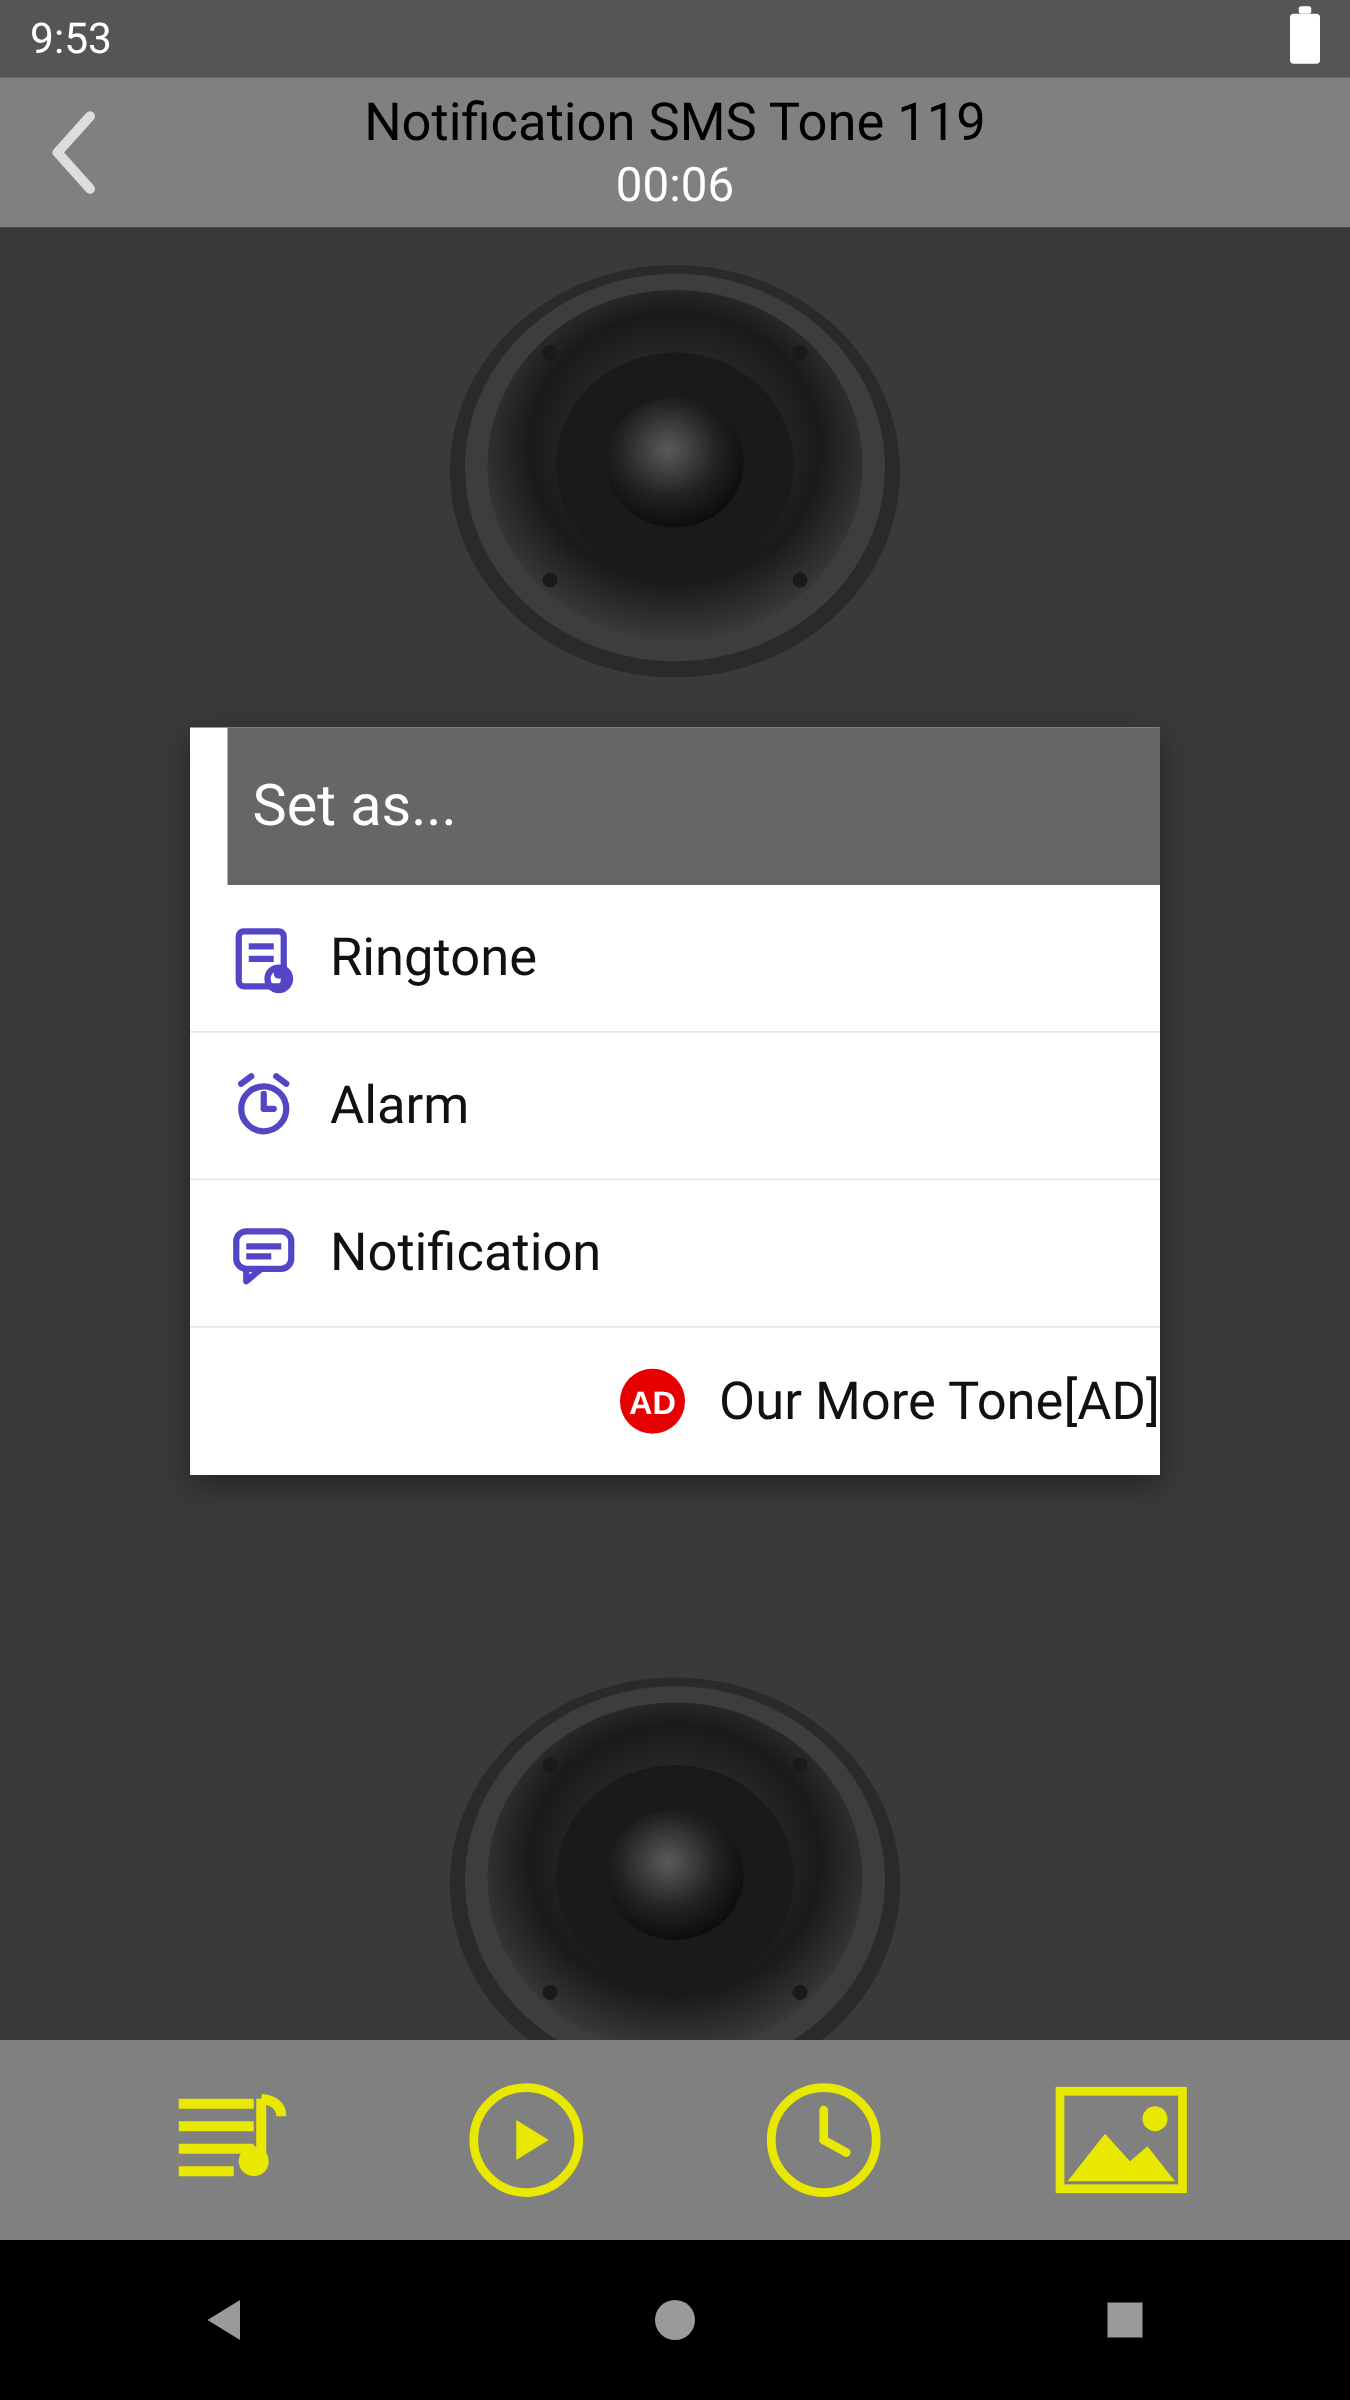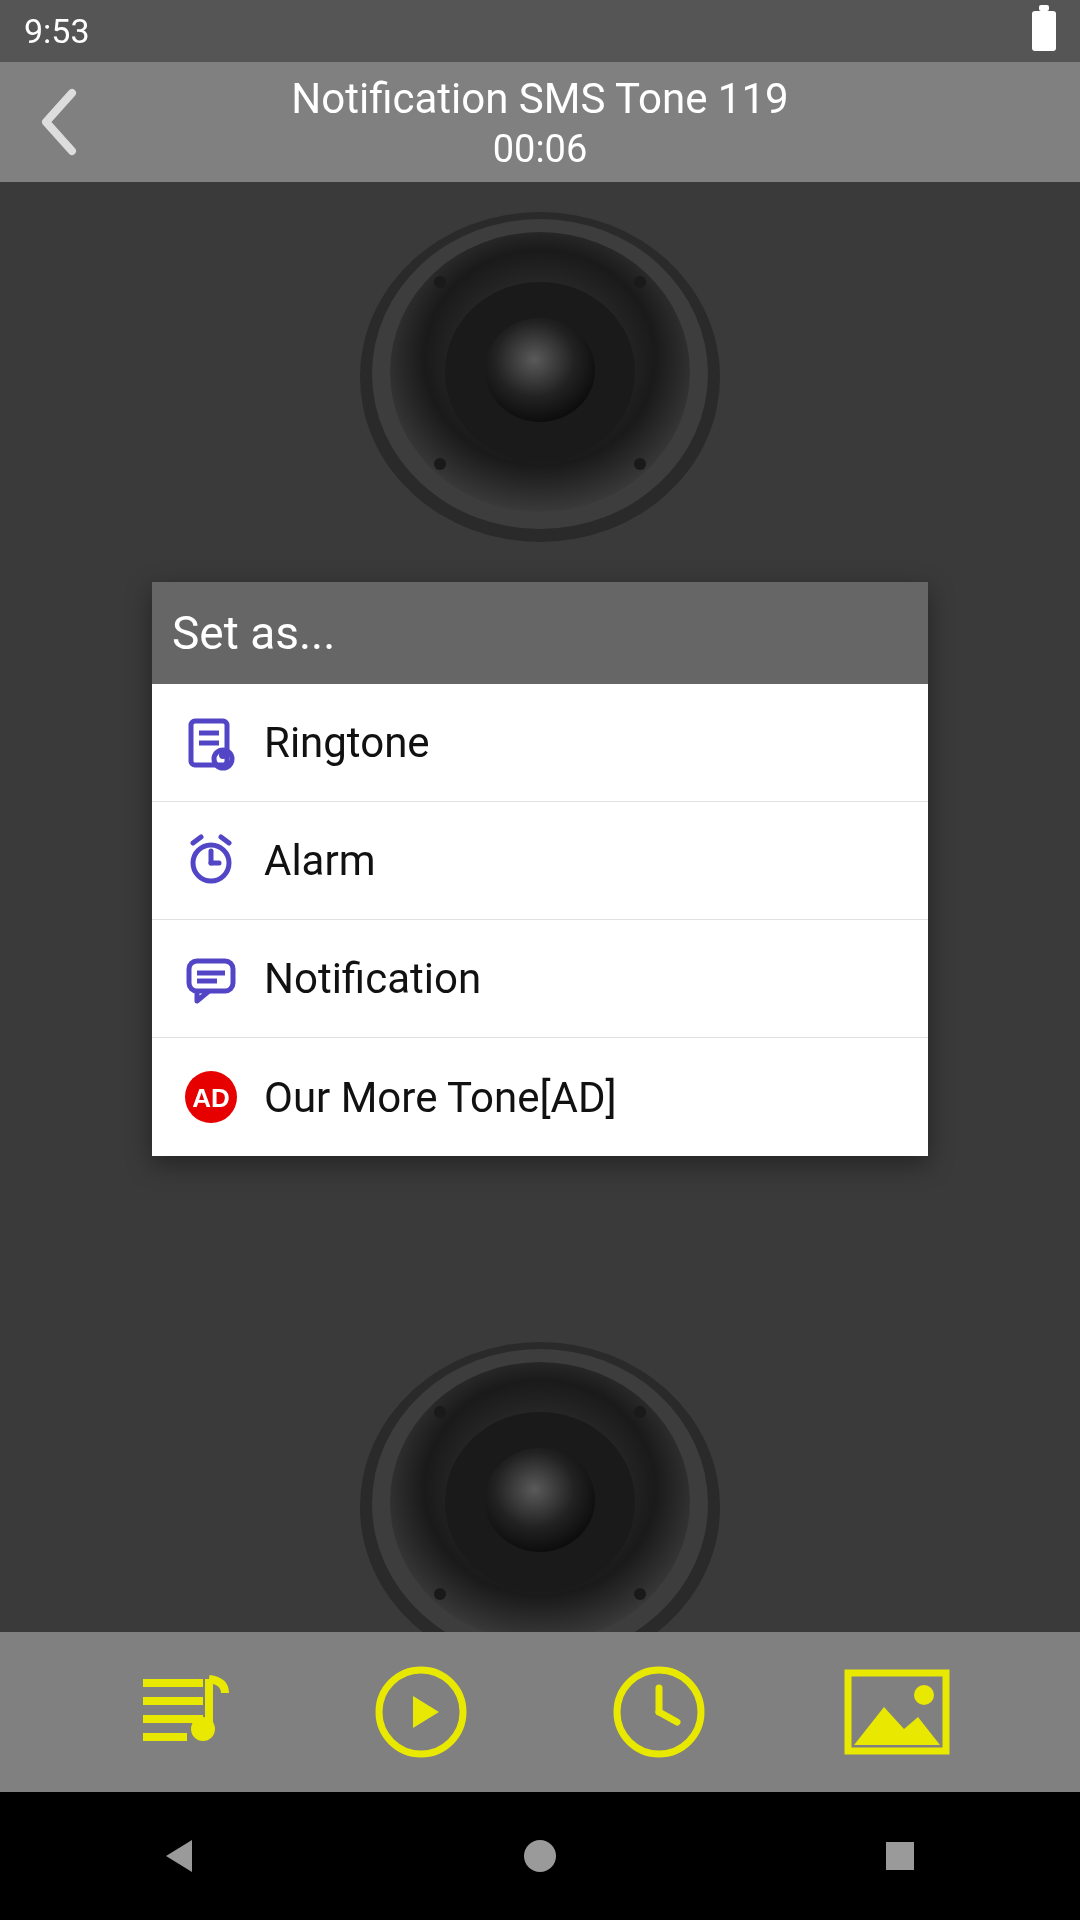--- a/index.html
+++ b/index.html
@@ -9,37 +9,37 @@
   
   .status-bar { height: 62px; background: #555555; display: flex; align-items: center; justify-content: space-between; padding: 0 24px; color: #fff; font-size: 34px; text-align: center; }
   .status-right { display: flex; align-items: center; gap: 10px; }
   .battery { width: 24px; height: 40px; background: #fff; border-radius: 3px; position: relative; }
   .battery::before { content: ""; position: absolute; top: -6px; left: 7px; width: 10px; height: 6px; background: #fff; border-radius: 2px; }
 
   
   .header { height: 120px; background: #808080; display: flex; align-items: center; position: relative; }
   .back { width: 80px; height: 80px; margin-left: 18px; display: flex; align-items: center; justify-content: center; }
   .header-titles { position: absolute; left: 0; right: 0; text-align: center; pointer-events: none; }
-  .header-title { color: #ffffff; font-size: 42px; }
+  .header-title { color: #000000; font-size: 42px; }
   .header-time  { color: #ffffff; font-size: 38px; margin-top: 4px; }
 
   
   .content { position: absolute; top: 182px; bottom: 288px; left: 0; right: 0; background: #3a3a3a; }
 
   
   .speaker { position: absolute; left: 50%; transform: translateX(-50%); }
   .spk1 { top: 20px; }
   .spk2 { bottom: -40px; }
   .speaker svg { display: block; }
 
   
   .dialog { position: absolute; left: 152px; width: 776px; top: 400px; background: #fff; box-shadow: 0 8px 24px rgba(0,0,0,.4); }
-  .dialog-header { background: #666666; color: #fff; font-size: 46px; padding: 24px 20px; }
+  .dialog-header { background: #666666; color: #fff; font-size: 46px; padding: 36px 20px; margin-left: 30px; }
   .dialog-item { display: flex; align-items: center; height: 118px; border-bottom: 1px solid #e0e0e0; padding-left: 28px; gap: 22px; }
-  .dialog-item:last-child { border-bottom: none; }
+  .dialog-item:last-child { border-bottom: none; justify-content: flex-end; }
   .dialog-icon { width: 62px; height: 62px; display: flex; align-items: center; justify-content: center; }
   .dialog-label { font-size: 42px; color: #111; }
 
   
   .bottom-bar { position: absolute; bottom: 128px; left: 0; right: 0; height: 160px; background: #808080; display: flex; align-items: center; justify-content: space-evenly; }
   .bb-btn { width: 110px; height: 110px; display: flex; align-items: center; justify-content: center; }
 
   
   .nav-bar { position: absolute; bottom: 0; left: 0; right: 0; height: 128px; background: #000; display: flex; align-items: center; justify-content: space-around; }
   .nav-btn { width: 90px; height: 90px; display: flex; align-items: center; justify-content: center; }

